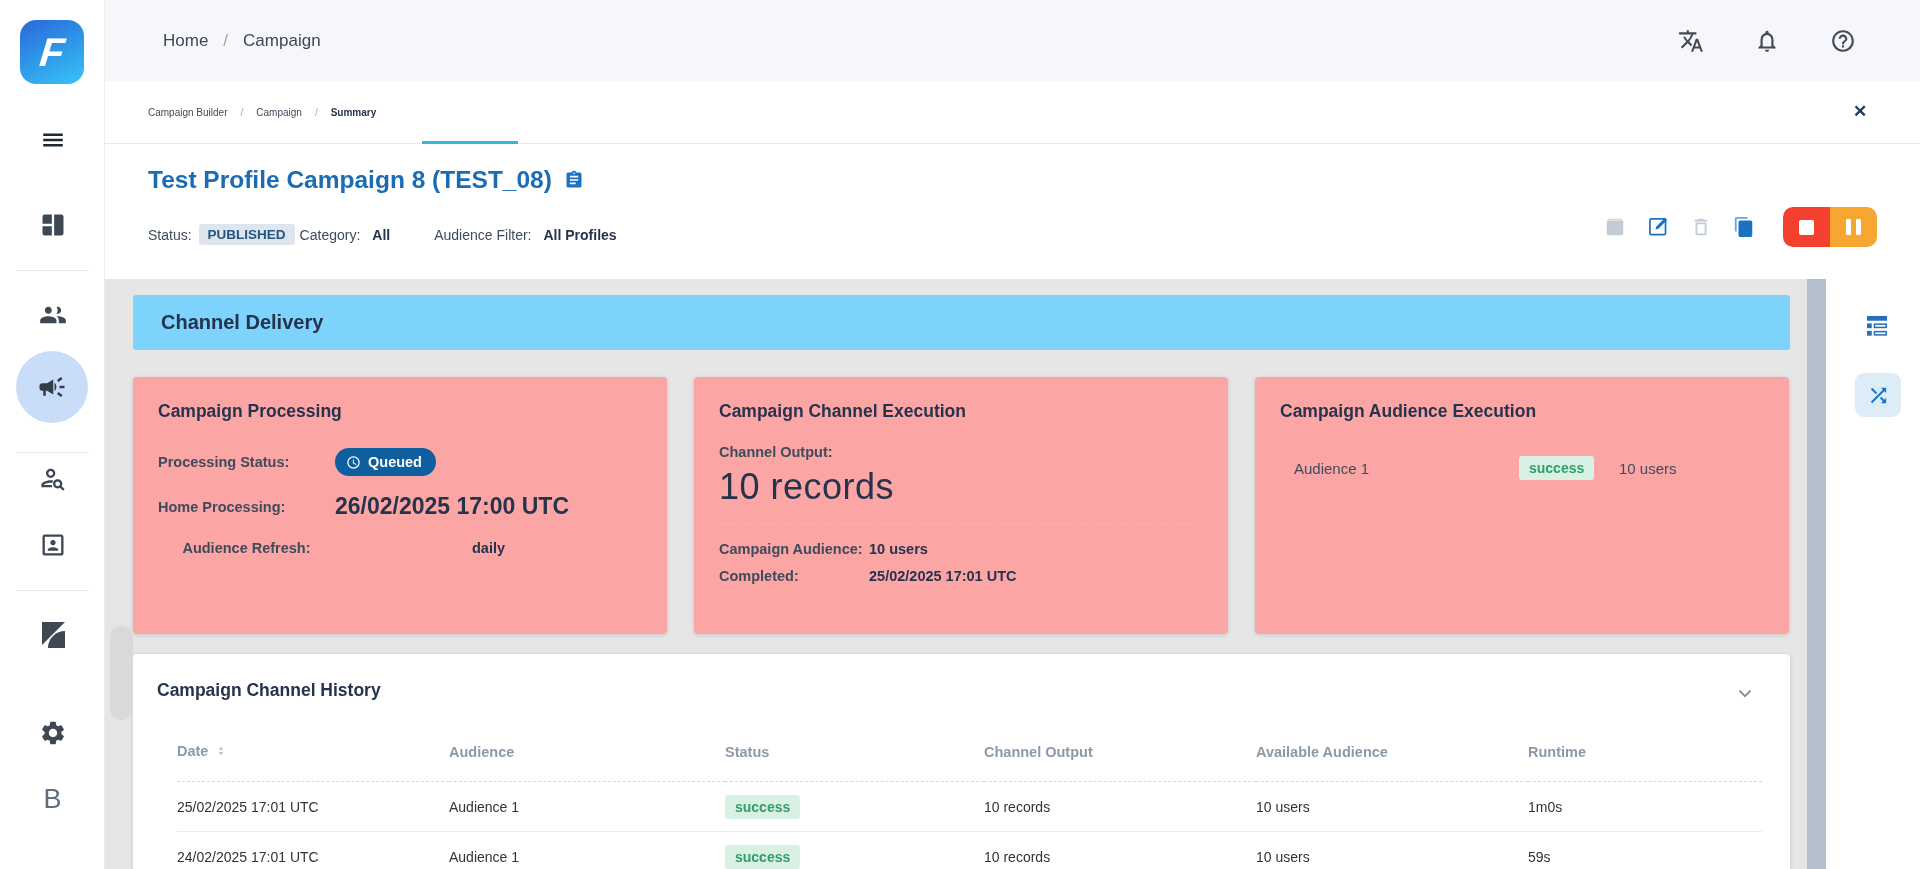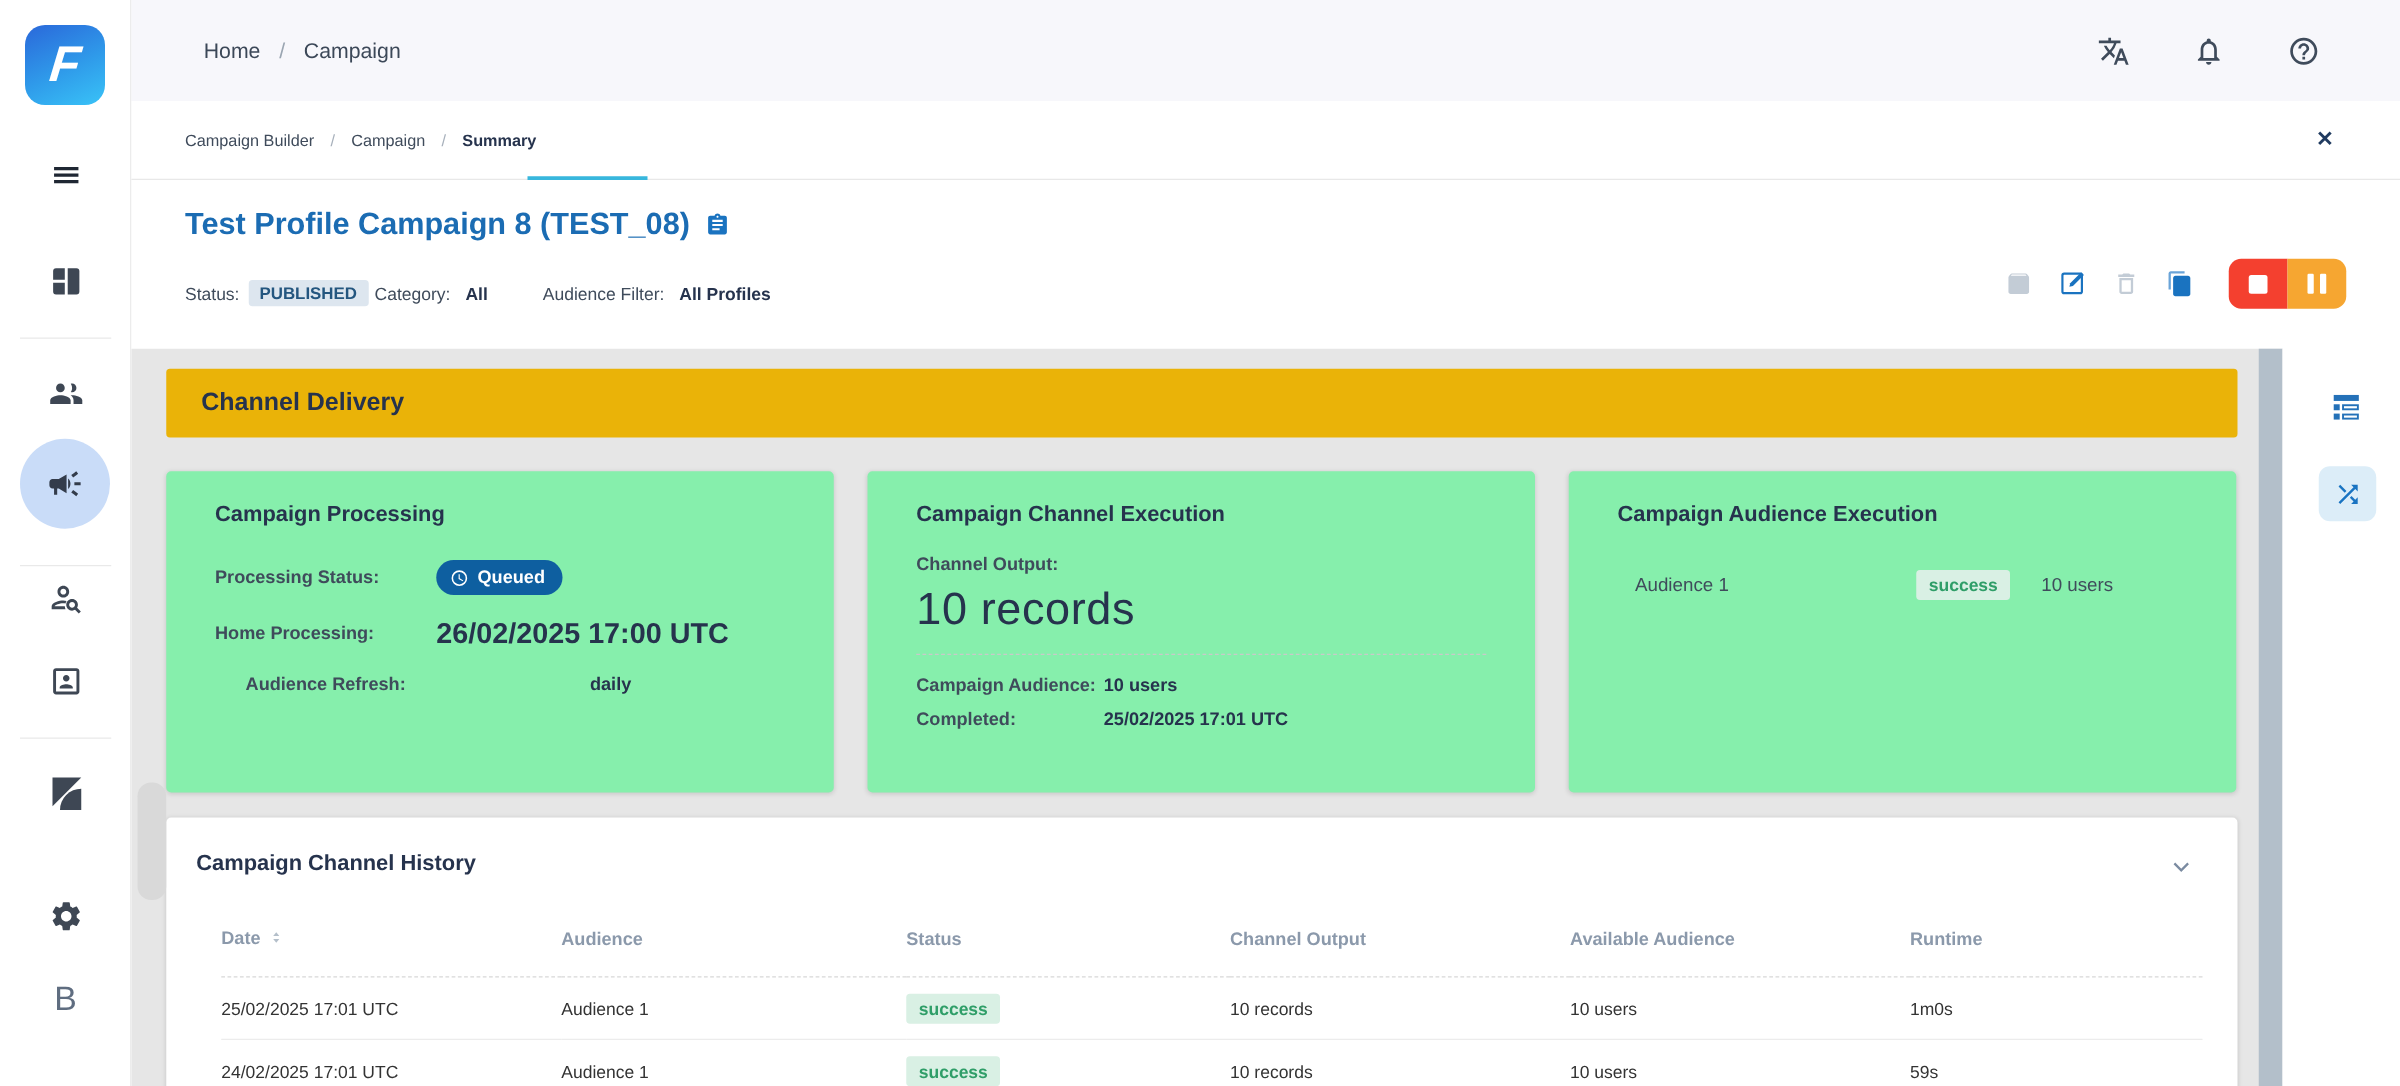--- a/index.html
+++ b/index.html
@@ -22,21 +22,21 @@
   
   .topbar { position:absolute; left:105px; top:0; width:1815px; height:81px; background:#f7f7fb; }
   .crumbs { display:flex; align-items:center; gap:15px; height:81px; padding-left:58px; font-size:17px; color:#3c4858; }
   .crumbs .sep { color:#9aa5b1; }
   .crumbs .crumb { cursor:pointer; }
   .top-icons { position:absolute; right:64px; top:0; height:81px; display:flex; align-items:center; gap:50px; }
   .top-icons svg { display:block; cursor:pointer; }
 
   
   .tabbar { position:absolute; left:105px; top:81px; width:1815px; height:63px; background:#fff; border-bottom:1px solid #e8e8e8; }
-  .tabs { display:flex; align-items:center; gap:13px; height:100%; padding-left:43px; font-size:13px; color:#3f4b5b; }
+  .tabs { display:flex; align-items:center; gap:13px; height:100%; padding-left:43px; font-size:10px; color:#3f4b5b; }
   .tabs .sep { color:#a8b1bc; }
   .tabs .tab { cursor:pointer; }
   .tab-active { font-weight:bold; color:#26334d; }
   .tab-underline { position:absolute; left:317px; bottom:-1px; width:96px; height:3px; background:#38b7dd; }
   .close-x { position:absolute; right:46px; top:16px; width:28px; height:28px; display:flex; align-items:center; justify-content:center;
              color:#1f3a5f; font-size:17px; font-weight:bold; cursor:pointer; }
 
   
   .titlebar { position:absolute; left:105px; top:144px; width:1815px; height:135px; background:#fff; }
   .page-title { position:absolute; left:43px; top:22px; display:flex; align-items:center; gap:12px;
@@ -49,25 +49,25 @@
   .actions { position:absolute; right:43px; top:63px; display:flex; align-items:center; gap:21px; }
   .actions .icon-btn { cursor:pointer; display:flex; }
   .btn-group { display:flex; margin-left:7px; }
   .btn-stop { width:47px; height:40px; background:#f4402f; border-radius:10px 0 0 10px; display:flex; align-items:center; justify-content:center; cursor:pointer; }
   .btn-stop i { width:15px; height:15px; background:#fff; border-radius:2px; }
   .btn-pause { width:47px; height:40px; background:#f6a631; border-radius:0 10px 10px 0; display:flex; align-items:center; justify-content:center; gap:5px; cursor:pointer; }
   .btn-pause i { width:5px; height:16px; background:#fff; border-radius:1px; }
 
   
   .content { position:absolute; left:105px; top:279px; width:1721px; height:590px; background:#e6e6e6; overflow:hidden; }
-  .section-bar { position:absolute; left:28px; top:16px; width:1657px; height:55px; background:#eab308; border-radius:3px; }
+  .section-bar { position:absolute; left:28px; top:16px; width:1657px; height:55px; background:#7dd3fc; border-radius:3px; }
   .section-bar span { display:inline-block; margin-left:28px; line-height:55px; font-size:20px; font-weight:bold; color:#26334d; }
 
   .cards { position:absolute; left:28px; top:98px; width:1657px; display:flex; gap:27px; }
-  .card { width:534px; height:257px; background:#86efac; border-radius:4px; box-shadow:0 1px 4px rgba(0,0,0,0.14); padding:24px 39px; }
+  .card { width:534px; height:257px; background:#fca5a5; border-radius:4px; box-shadow:0 1px 4px rgba(0,0,0,0.14); padding:24px 25px; }
   .card h2 { font-size:17.5px; font-weight:bold; color:#26334d; }
   .kv { display:grid; grid-template-columns:177px 1fr; align-items:center; }
   .kv .k { font-size:14.5px; font-weight:bold; color:#3f4b5b; }
   .queued-pill { display:inline-flex; align-items:center; gap:7px; background:#0e5fa0; color:#fff; font-weight:bold;
                  font-size:14.5px; padding:6px 14px 6px 11px; border-radius:16px; width:fit-content; }
   .big-date { font-size:23px; font-weight:bold; color:#26334d; }
   .v-bold { font-size:14.5px; font-weight:bold; color:#26334d; }
   .kv2 { display:grid; grid-template-columns:150px 1fr; align-items:center; }
   .kv2 .k { font-size:14.5px; font-weight:bold; color:#3f4b5b; }
   .kv2 .v { font-size:14.5px; font-weight:600; color:#26334d; }

